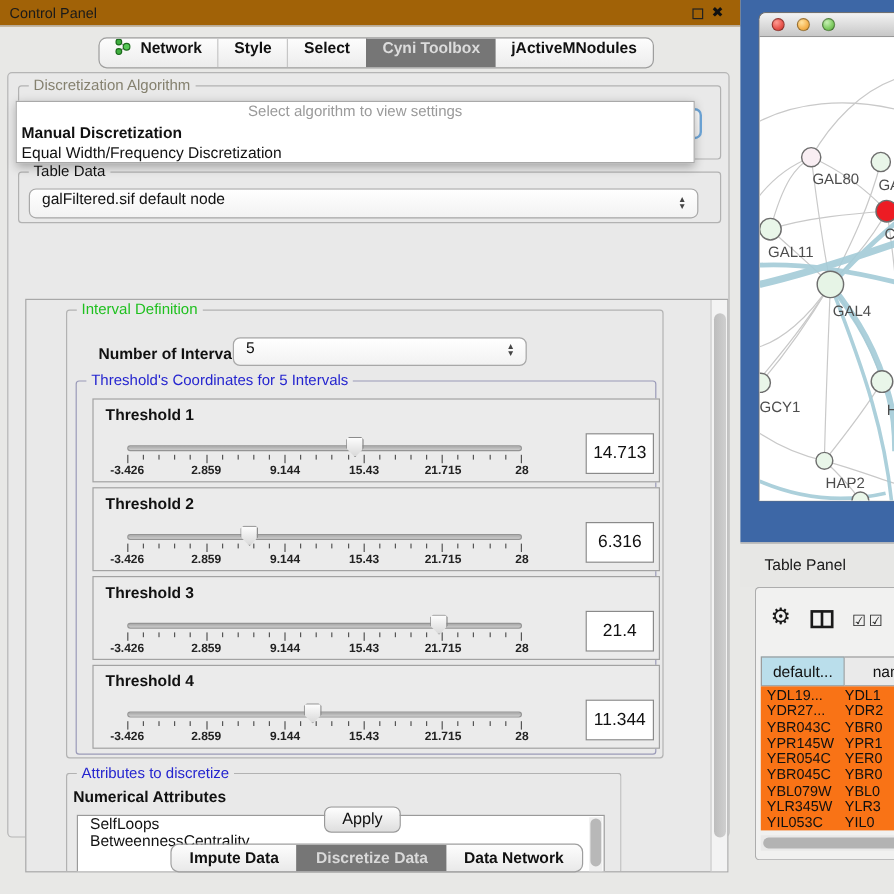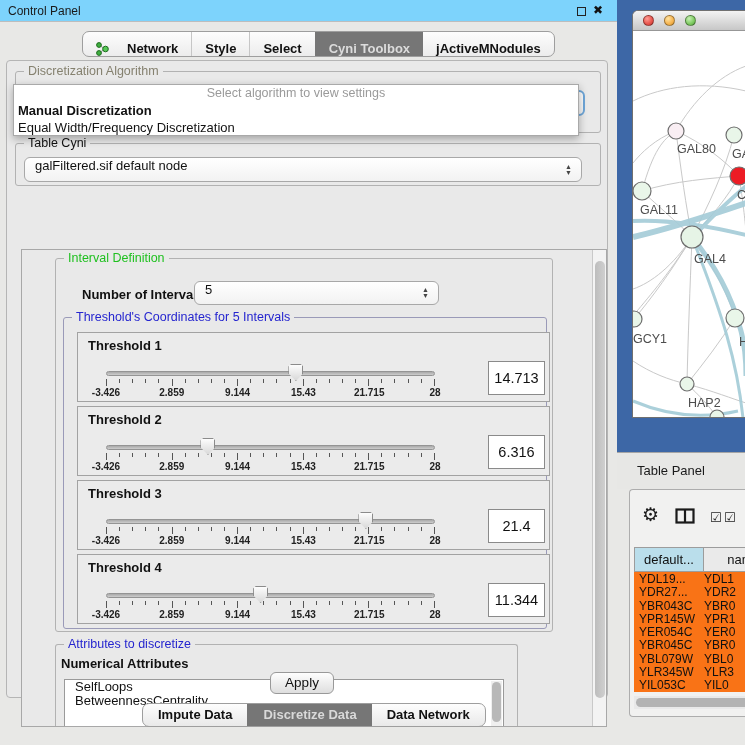--- a/index.html
+++ b/index.html
@@ -1,28 +1,28 @@
 <!DOCTYPE html>
 <html><head>
 <meta charset="utf-8">
 <style>
   html,body{margin:0;padding:0;background:#d8d8d6;}
   *{box-sizing:border-box;font-family:"Liberation Sans","DejaVu Sans",sans-serif;}
   #screen{position:relative;width:745px;height:745px;background:#e8e8e6;overflow:hidden;}
   .abs{position:absolute;}
 
   
-  #titlebar{left:0;top:0;width:617px;height:22px;background:#7dd3fc;border-bottom:1px solid #bdbdbd;}
+  #titlebar{left:0;top:0;width:617px;height:22px;background:#a16207;border-bottom:1px solid #bdbdbd;}
   #titlebar .t{position:absolute;left:8px;top:4px;font-size:12px;color:#1a1a1a;}
   #float-ic{position:absolute;left:577px;top:7px;width:9px;height:9px;border:1.5px solid #222;}
   #close-ic{position:absolute;left:593px;top:3px;font-size:12px;font-weight:bold;color:#111;}
 
   #tabbar{left:82px;top:31px;height:26px;display:flex;border:1px solid #9e9e9e;border-radius:7px;
     background:linear-gradient(#fdfdfd,#ececec);overflow:hidden;}
-  .tab{display:flex;align-items:flex-end;gap:18px;padding:0 13px;font-size:13px;font-weight:600;color:#111;
+  .tab{display:flex;align-items:flex-start;gap:8px;padding:0 13px;font-size:13px;font-weight:600;color:#111;
     border-left:1px solid #c6c6c6;cursor:default;white-space:nowrap;}
   .tab:first-child{border-left:none;}
   .tab.sel{background:#767676;color:#dcdcdc;border-left-color:#767676;}
   .tab.sel + .tab{border-left:none;}
 
   #outerbox{left:6px;top:60px;width:602px;height:638px;border:1px solid #b5b5b5;border-radius:4px;background:#e9e9e9;}
 
   .grp{position:absolute;border:1px solid #b2b2b2;border-radius:3px;}
   .gt{position:absolute;top:-8px;left:8px;background:#e9e9e9;padding:0 4px;font-size:12.5px;white-space:nowrap;}
   .gt.green{color:#1fc01f;}
@@ -149,21 +149,21 @@
       </div>
     </div>
 
   <div id="outerbox" class="abs">
 
     <div class="grp" style="left:8px;top:10px;width:586px;height:62px;">
       <span class="gt dim">Discretization Algorithm</span>
     </div>
 
     <div class="grp" style="left:8px;top:82px;width:586px;height:43px;">
-      <span class="gt dark">Table Cyni</span>
+      <span class="gt dark">Table Data</span>
       <div class="combo" style="left:8px;top:13px;width:558px;height:25px;">
         <span>galFiltered.sif default node</span>
         <span class="stepper">
             <span>▲</span>
             <span>▼</span>
           </span>
       </div>
     </div>
 
     <div id="scrollarea" class="abs">

